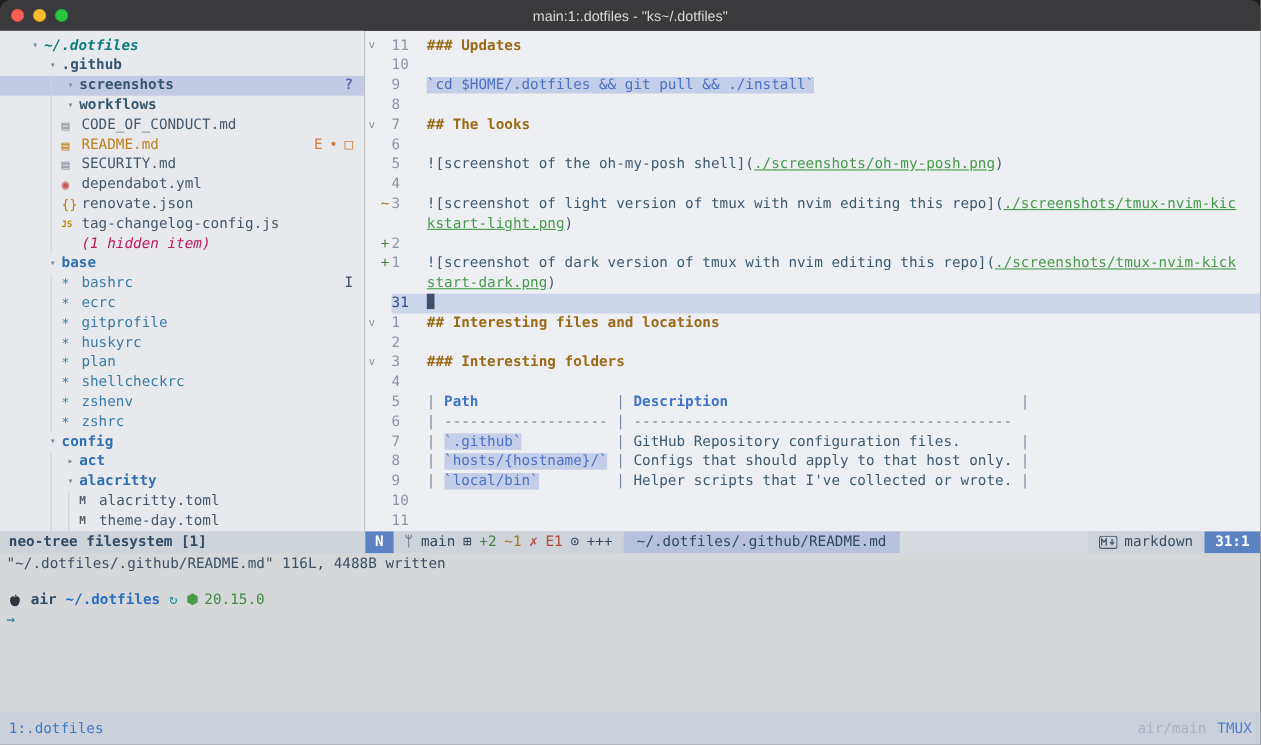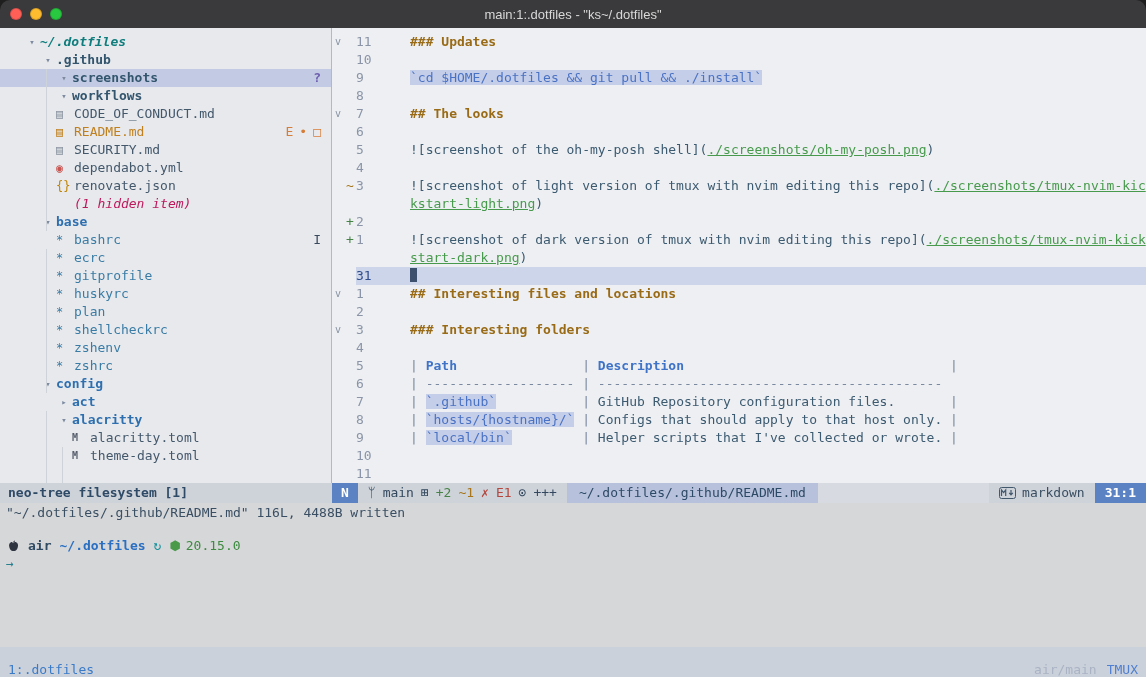--- a/index.html
+++ b/index.html
@@ -40,21 +40,21 @@
   .b-gray{color:#3a4a5e}
   
   .ed-row{display:flex;height:18px;font-size:13px;line-height:18px}
   .fold{width:12px;flex:0 0 12px;color:#8a94a4;font-size:10px;text-align:center}
   .sign{width:12px;flex:0 0 12px;text-align:center}
   .sign-add{color:#478247}.sign-change{color:#a8751a}
   .core{flex:1;display:flex;min-width:0}
   .core.current{background:var(--cursorline,#cdd5ea)}
   .lnum{width:30px;flex:0 0 30px;text-align:left;color:#8b95a7}
   .curnum{color:#2f4d8a;font-weight:normal}
-  .ltext{margin-left:24px;white-space:pre}
+  .ltext{margin-left:2px;white-space:pre}
   .s-h2,.s-h3{color:var(--heading,#9a6b16);font-weight:bold}
   .s-code,.s-codecell{background:var(--code_bg,#c5cee8);color:var(--code_fg,#4a72c4)}
   .s-t{color:var(--body,#3c5a70)}
   .s-url{color:var(--link,#479a4c);text-decoration:underline}
   .s-pipe,.s-dash{color:#7a89a0}
   .s-th{color:#3e73c8;font-weight:bold}
   .cursor{display:inline-block;width:7px;height:14px;background:#3d516e;vertical-align:-2px}
   
   .statusrow{height:20px;display:flex;font-size:13px;line-height:20px;white-space:pre}
   .nt-status{width:332px;flex:0 0 332px;background:#ced2d9;color:#2e4a66;font-weight:bold;padding-left:8px;overflow:hidden}
@@ -71,21 +71,21 @@
   .shell{padding-top:14px}
   .prompt{height:18px;display:flex;align-items:center;gap:8px;padding-left:6px;font-size:13px;line-height:18px}
   .p-host{color:#2f4a63;font-weight:bold}
   .p-path{color:#2a6fc2;font-weight:bold}
   .p-refresh{color:#18919b}
   .p-node{color:#3e8a40;display:flex;gap:5px}
   .p-node .hex{color:#4a9a4a}
   .arrow-line{height:18px;padding-left:6px;font-size:13px;line-height:18px;color:#2a7f8f}
   .filler{flex:1}
   
-  .tmuxbar{height:30px;background:#cbd1db;display:flex;align-items:flex-end;font-size:13px;padding:0 8px}
+  .tmuxbar{height:30px;background:#cbd1db;display:flex;align-items:center;font-size:13px;padding:0 8px}
   .tm-left{color:#3a7bc8}
   .tm-right{margin-left:auto;display:flex;gap:10px;align-items:center}
   .tm-session{color:#a9b3c4}
   .tm-tmux{color:#4f7fd0}
 </style>
 </head>
 <body>
 
 <div class="window">
 
@@ -108,20 +108,21 @@
         <div class="guide" style="left:62px;top:419px;height:36px"></div>
       <div class="tree-row" style="padding-left: 24px;"><span class="expander">▾</span><span class="tlabel root">~/.dotfiles</span></div>
           <div class="tree-row" style="padding-left: 40px;"><span class="expander">▾</span><span class="tlabel dir-navy">.github</span></div>
           <div class="tree-row selected" style="padding-left: 56px;"><span class="expander">▾</span><span class="tlabel dir-navy">screenshots</span><span class="badges"><span class="badge b-untracked">?</span></span></div>
           <div class="tree-row" style="padding-left: 56px;"><span class="expander">▾</span><span class="tlabel dir-navy">workflows</span></div>
           <div class="tree-row" style="padding-left: 56px;"><span class="ficon ic-gray">▤</span><span class="tlabel file">CODE_OF_CONDUCT.md</span></div>
           <div class="tree-row" style="padding-left: 56px;"><span class="ficon ic-orange">▤</span><span class="tlabel file-orange">README.md</span><span class="badges"><span class="badge b-orange">E</span><span class="badge b-orange">•</span><span class="badge b-orange">□</span></span></div>
           <div class="tree-row" style="padding-left: 56px;"><span class="ficon ic-gray">▤</span><span class="tlabel file">SECURITY.md</span></div>
           <div class="tree-row" style="padding-left: 56px;"><span class="ficon ic-red">◉</span><span class="tlabel file">dependabot.yml</span></div>
           <div class="tree-row" style="padding-left: 56px;"><span class="ficon ic-amber">{}</span><span class="tlabel file">renovate.json</span></div>
+          <div class="tree-row" style="padding-left: 56px;"><span class="ficon ic-js">JS</span><span class="tlabel file">tag-changelog-config.js</span></div>
           <div class="tree-row" style="padding-left: 56px;"><span class="ficon ic-gray"></span><span class="tlabel hidden-note">(1 hidden item)</span></div>
           <div class="tree-row" style="padding-left: 40px;"><span class="expander">▾</span><span class="tlabel dir-blue">base</span></div>
           <div class="tree-row" style="padding-left: 56px;"><span class="ficon ic-steel">*</span><span class="tlabel file-steel">bashrc</span><span class="badges"><span class="badge b-gray">I</span></span></div>
           <div class="tree-row" style="padding-left: 56px;"><span class="ficon ic-steel">*</span><span class="tlabel file-steel">ecrc</span></div>
           <div class="tree-row" style="padding-left: 56px;"><span class="ficon ic-steel">*</span><span class="tlabel file-steel">gitprofile</span></div>
           <div class="tree-row" style="padding-left: 56px;"><span class="ficon ic-steel">*</span><span class="tlabel file-steel">huskyrc</span></div>
           <div class="tree-row" style="padding-left: 56px;"><span class="ficon ic-steel">*</span><span class="tlabel file-steel">plan</span></div>
           <div class="tree-row" style="padding-left: 56px;"><span class="ficon ic-steel">*</span><span class="tlabel file-steel">shellcheckrc</span></div>
           <div class="tree-row" style="padding-left: 56px;"><span class="ficon ic-steel">*</span><span class="tlabel file-steel">zshenv</span></div>
           <div class="tree-row" style="padding-left: 56px;"><span class="ficon ic-steel">*</span><span class="tlabel file-steel">zshrc</span></div>

